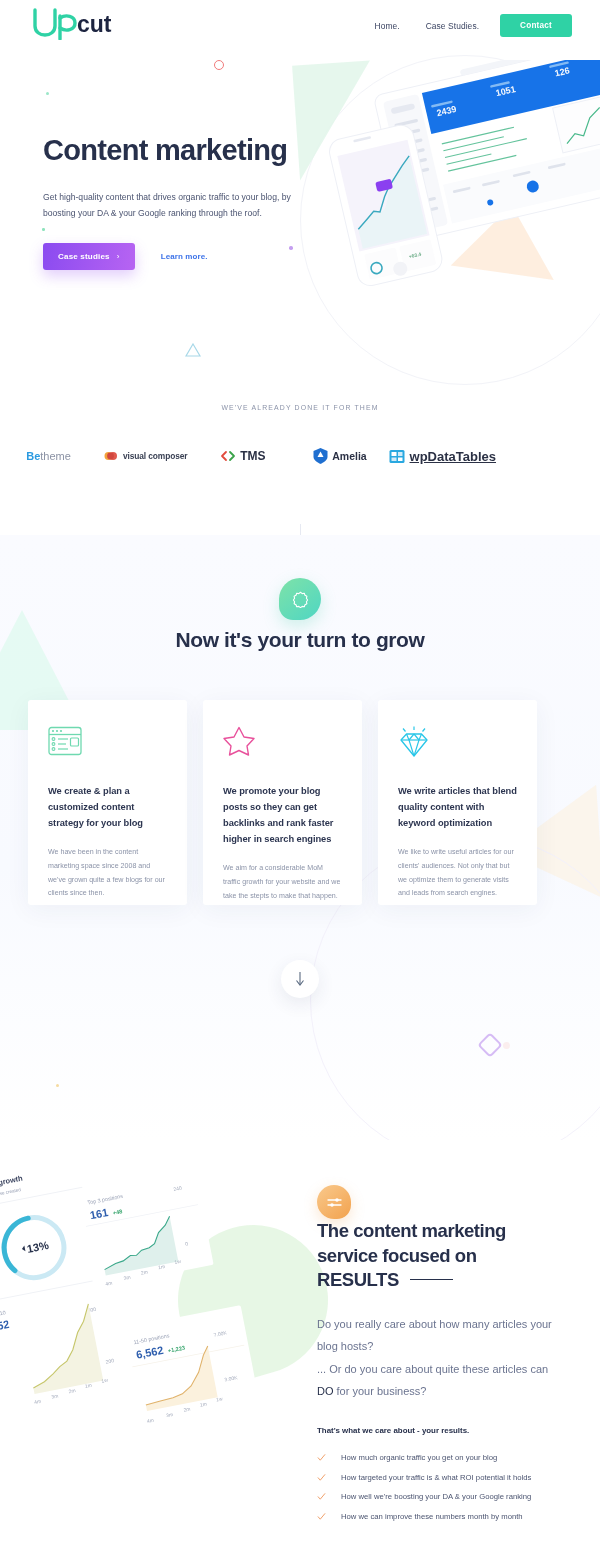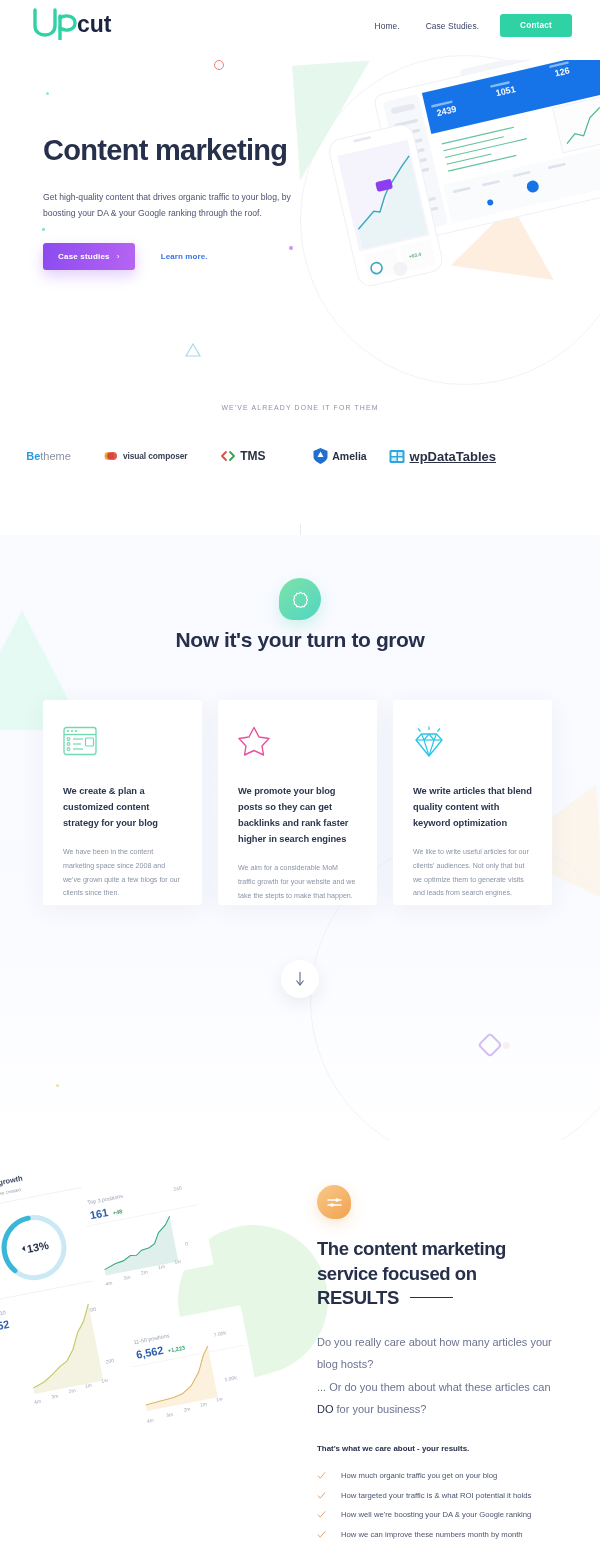--- a/index.html
+++ b/index.html
@@ -122,21 +122,21 @@
     position:absolute; left:279px; top:578px; width:42px; height:42px;
     background:linear-gradient(140deg,#7ee2a8 0%,#4fd6c3 100%);
     border-radius:50% 50% 50% 14px; display:flex; align-items:center; justify-content:center;
     box-shadow:0 6px 16px rgba(80,210,170,.25); z-index:5;
   }
   .grow-title {
     position:absolute; top:628px; left:0; width:600px; text-align:center;
     font-size:21px; font-weight:700; color:#27304b; letter-spacing:-.4px; z-index:5;
   }
   .cards {
-    position:absolute; top:700px; left:43px; width:514px;
+    position:absolute; top:700px; left:28px; width:514px;
     display:flex; gap:16px; z-index:5;
   }
   .card {
     width:159px; height:205px; background:#ffffff; border-radius:3px;
     box-shadow:0 5px 26px rgba(40,50,90,.055);
     padding:26px 20px 0 20px;
   }
   .card-icon { height:34px; margin-bottom:24px; }
   .card-title {
     font-size:9.3px; line-height:1.72; font-weight:600; color:#2c3550; letter-spacing:-.05px;
@@ -164,21 +164,21 @@
   }
   .results-collage { position:absolute; left:-22px; top:4px; width:300px; height:280px; }
   .results-copy { position:absolute; left:317px; top:45px; width:250px; }
   .results-icon {
     width:34px;height:34px;border-radius:50% 50% 14px 50%;
     background:linear-gradient(140deg,#f9c98c 0%,#f2a24e 100%);
     display:flex;align-items:center;justify-content:center;
     box-shadow:0 5px 14px rgba(240,160,80,.25);
   }
   .results-title {
-    margin-top:18px; font-size:18.5px; line-height:1.33; font-weight:600;
+    font-size:18.5px; line-height:1.33; font-weight:600;
     color:#27304b; letter-spacing:-.45px;
   }
   .results-title .rule {
     display:inline-block; width:43px; height:1.4px; background:#27304b;
     vertical-align:6px; margin-left:11px;
   }
   .results-p { margin-top:20px; font-size:11px; line-height:2.05; color:#6b7490; }
   .results-p b { color:#27304b; font-weight:400; }
   .results-strong { margin-top:23px; font-size:7.9px; font-weight:700; color:#27304b; }
   .checklist { margin-top:17px; }
@@ -524,21 +524,21 @@
       </div>
 
       <h2 class="results-title">
         <span>The content marketing</span><br>
         <span>service focused on</span><br>
         <span>RESULTS</span><span class="rule"></span>
       </h2>
 
       <p class="results-p">
         <span>Do you really care about how many articles your blog hosts?</span><br>
-        <span>... Or do you them about what these articles can </span><b>DO</b><span> for your business?</span>
+        <span>... Or do you care about quite these articles can </span><b>DO</b><span> for your business?</span>
       </p>
 
       <div class="results-strong">That's what we care about - your results.</div>
 
       <div class="checklist">
         <div class="check-item">
           <svg class="check-mark" viewBox="0 0 10 10">
               <polyline points="1,5 3.6,8 9,1.5" fill="none" stroke="#f0a06a" stroke-width="1.1"></polyline>
             </svg>
           <span class="check-text">How much organic traffic you get on your blog</span>

